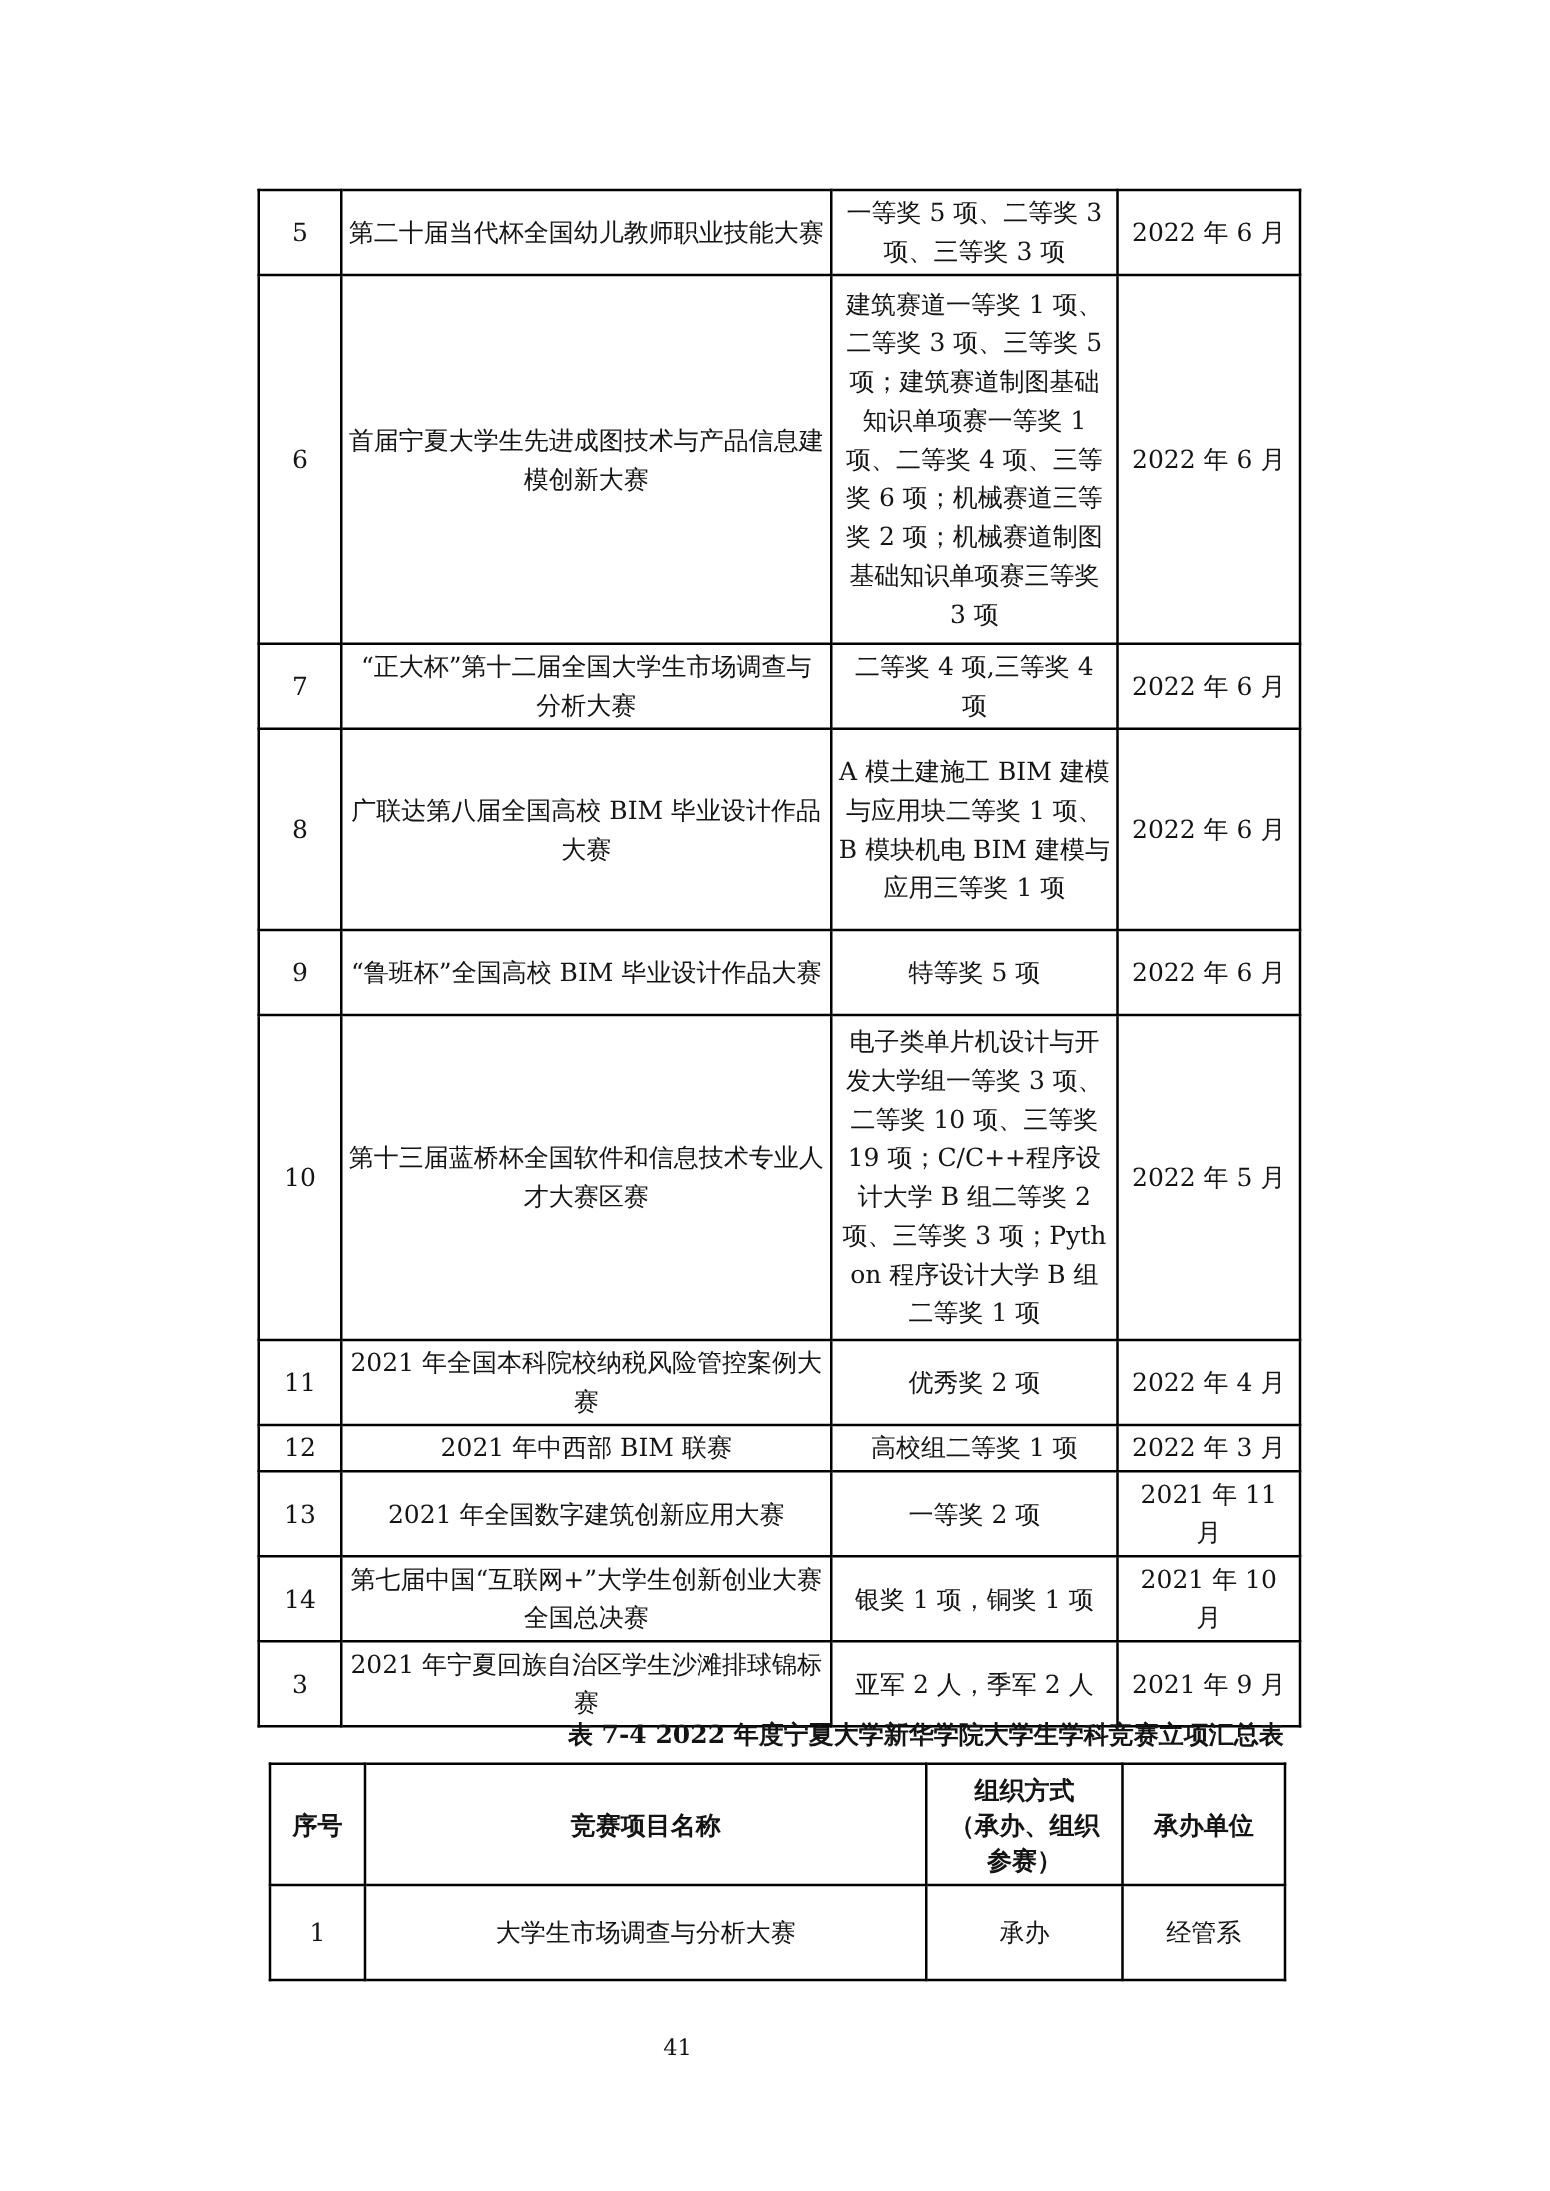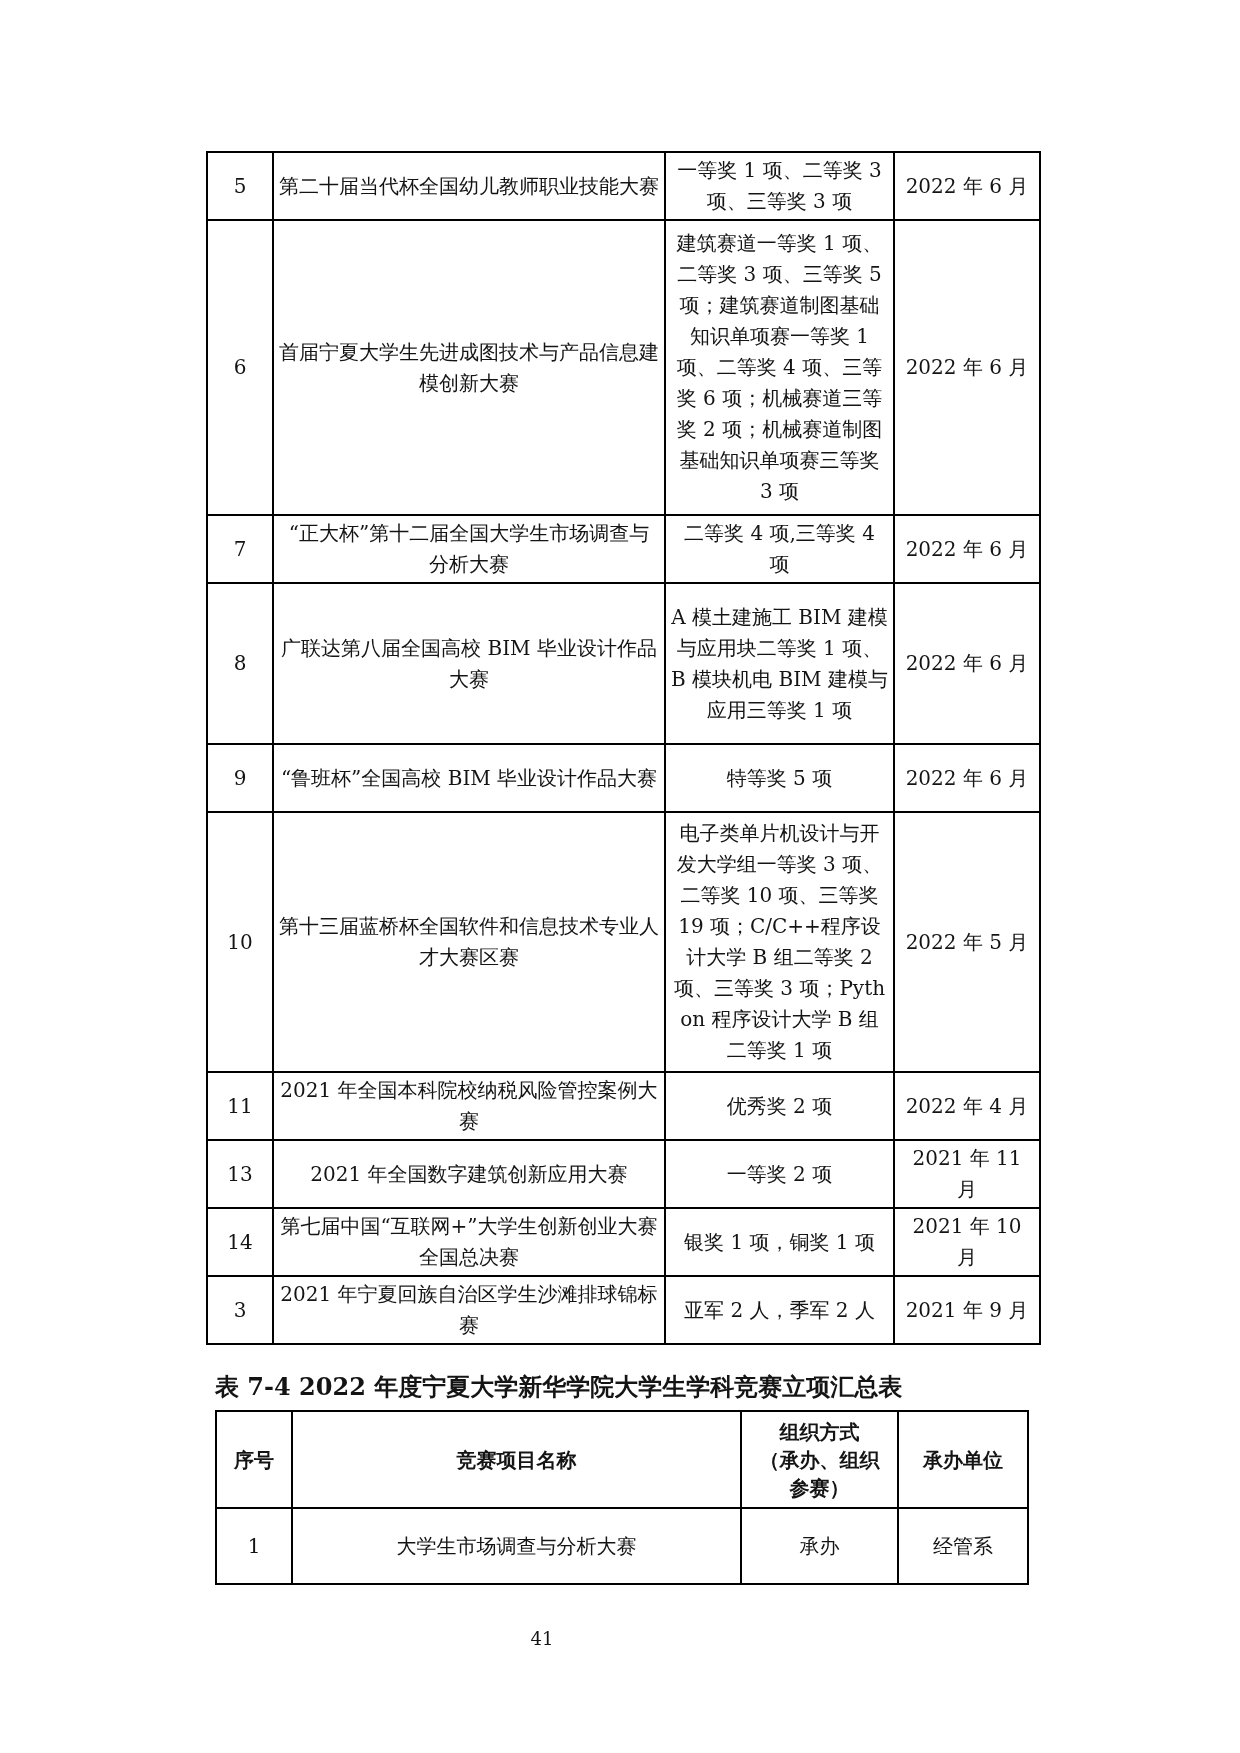--- a/index.html
+++ b/index.html
@@ -51,22 +51,22 @@
     text-align: center;
   }
   #projects-table td {
     line-height: 28px;
   }
   .caption {
     position: absolute;
     top: 1372px;
     left: 215px;
     width: 812px;
-    text-align: left;
-    font-size: 24px;
+    text-align: right;
+    font-size: 20px;
     line-height: 30px;
     font-weight: bold;
   }
   .pagenum {
     position: absolute;
     top: 1628px;
     left: 0;
     width: 1084px;
     text-align: center;
     font-size: 18px;
@@ -81,21 +81,21 @@
     <colgroup>
       <col style="width:66px">
       <col style="width:392px">
       <col style="width:229px">
       <col style="width:146px">
     </colgroup>
     <tbody>
       <tr style="height:68px">
         <td>5</td>
         <td>第二十届当代杯全国幼儿教师职业技能大赛</td>
-        <td>一等奖 1 项、二等奖 3 项、三等奖 3 项</td>
+        <td>一等奖 5 项、二等奖 3 项、三等奖 3 项</td>
         <td>2022 年 6 月</td>
       </tr>
       <tr style="height:295px">
         <td>6</td>
         <td>首届宁夏大学生先进成图技术与产品信息建模创新大赛</td>
         <td>建筑赛道一等奖 1 项、二等奖 3 项、三等奖 5 项；建筑赛道制图基础知识单项赛一等奖 1 项、二等奖 4 项、三等奖 6 项；机械赛道三等奖 2 项；机械赛道制图基础知识单项赛三等奖 3 项</td>
         <td>2022 年 6 月</td>
       </tr>
       <tr style="height:68px">
         <td>7</td>
@@ -119,20 +119,26 @@
         <td>10</td>
         <td>第十三届蓝桥杯全国软件和信息技术专业人才大赛区赛</td>
         <td>电子类单片机设计与开发大学组一等奖 3 项、二等奖 10 项、三等奖 19 项；C/C++程序设计大学 B 组二等奖 2 项、三等奖 3 项；Python 程序设计大学 B 组二等奖 1 项</td>
         <td>2022 年 5 月</td>
       </tr>
       <tr style="height:68px">
         <td>11</td>
         <td>2021 年全国本科院校纳税风险管控案例大赛</td>
         <td>优秀奖 2 项</td>
         <td>2022 年 4 月</td>
+      </tr>
+      <tr style="height:37px">
+        <td>12</td>
+        <td>2021 年中西部 BIM 联赛</td>
+        <td>高校组二等奖 1 项</td>
+        <td>2022 年 3 月</td>
       </tr>
       <tr style="height:37px">
         <td>13</td>
         <td>2021 年全国数字建筑创新应用大赛</td>
         <td>一等奖 2 项</td>
         <td>2021 年 11 月</td>
       </tr>
       <tr style="height:64px">
         <td>14</td>
         <td>第七届中国“互联网+”大学生创新创业大赛全国总决赛</td>

